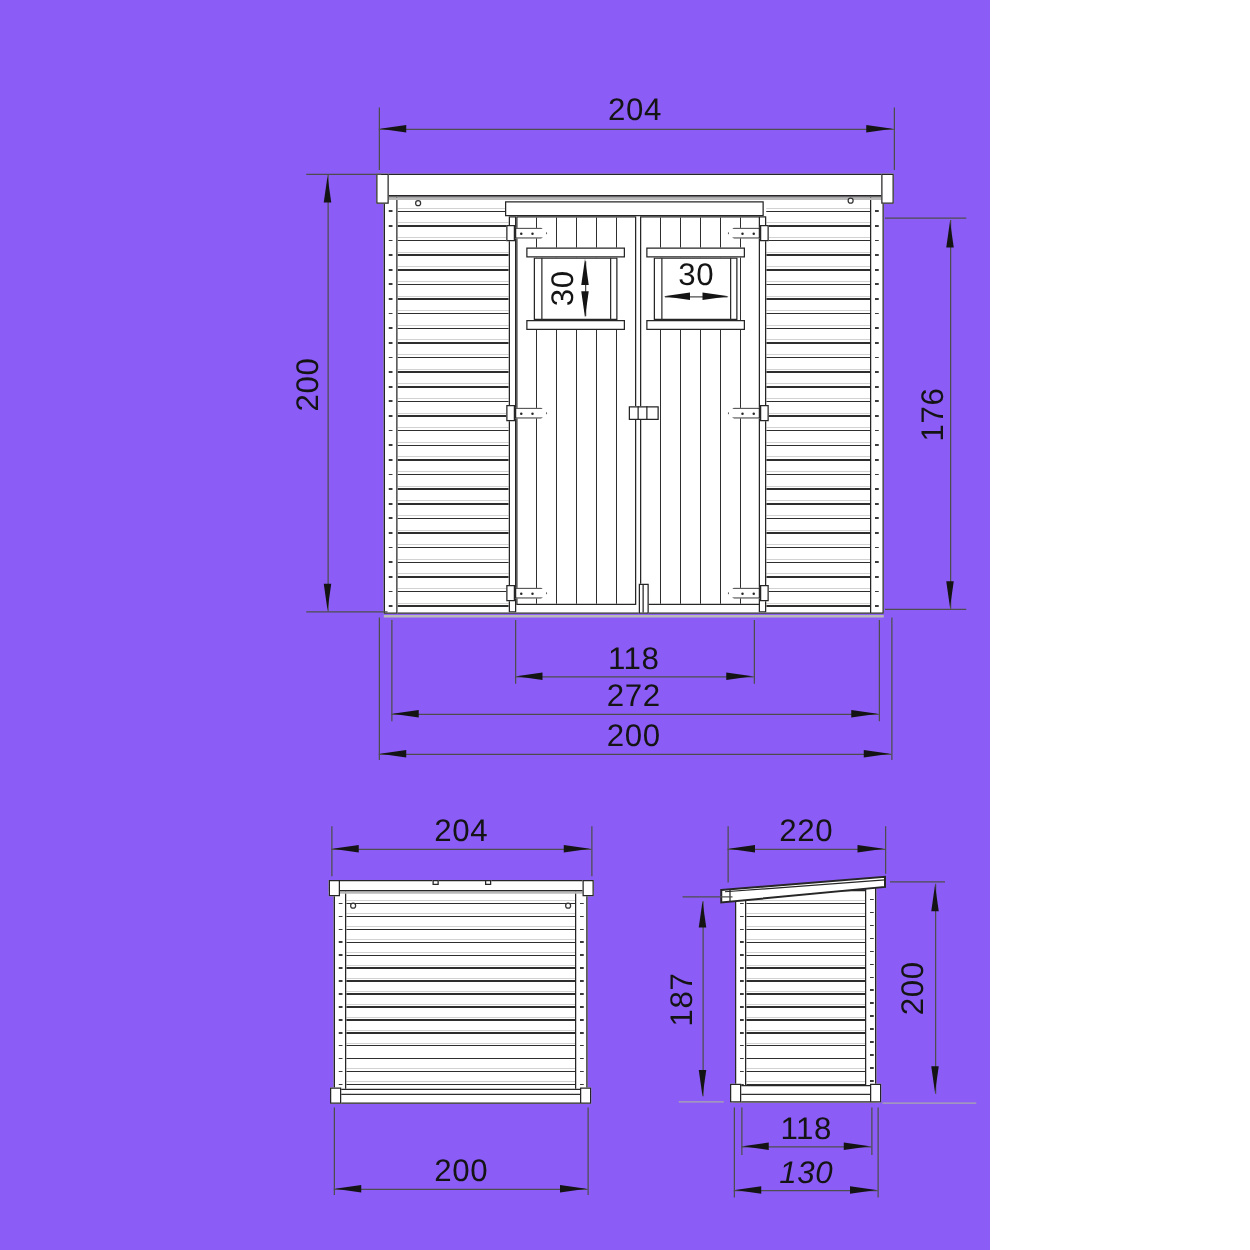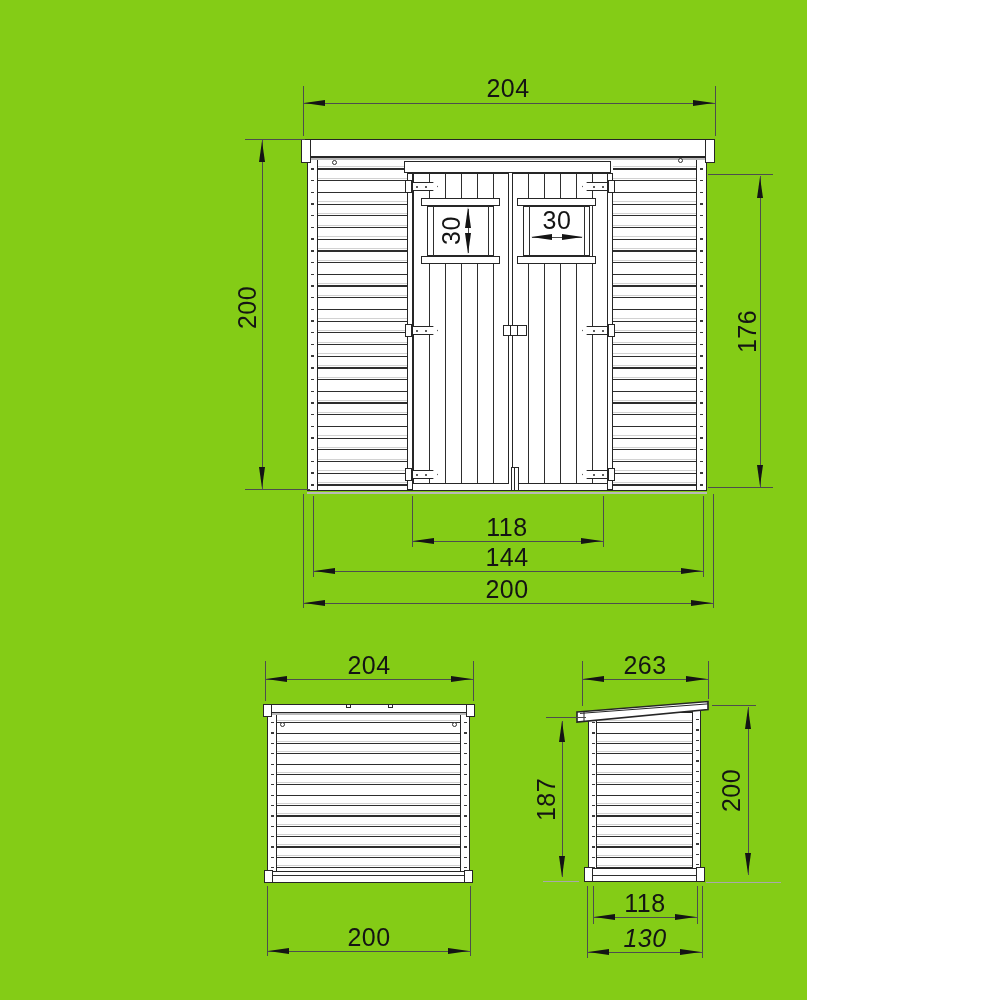--- a/index.html
+++ b/index.html
@@ -1,17 +1,17 @@
 <!DOCTYPE html>
 <html><head>
 <meta charset="utf-8">
 <style>
   html,body{margin:0;padding:0;background:#fff;}
-  .canvas{position:relative;width:792px;height:1000px;background:#84cc16;overflow:hidden;
-          font-family:"Liberation Sans",sans-serif;padding-left:15px;}
+  .canvas{position:relative;width:792px;height:1000px;background:#8b5cf6;overflow:hidden;
+          font-family:"Liberation Sans",sans-serif;}
   .abs{position:absolute;}
   
   .ln-h{position:absolute;height:0;border-top:1.2px solid #4d4d4d;}
   .ln-v{position:absolute;width:0;border-left:1.2px solid #4d4d4d;}
   .lite{border-color:#a9a9a9;}
   
   .arr{position:absolute;width:0;height:0;border-style:solid;}
   .arr.L{border-width:3.5px 21px 3.5px 0;border-color:transparent #141414 transparent transparent;}
   .arr.R{border-width:3.5px 0 3.5px 21px;border-color:transparent transparent transparent #141414;}
   .arr.U{border-width:0 3.5px 21px 3.5px;border-color:transparent transparent #141414 transparent;}
@@ -179,21 +179,21 @@
       <div class="arr R" style="left:581px;top:537.5px;"></div>
       <div class="txt" style="left:457px;top:515px;width:100px;">118</div>
     </div>
 
     <div>
       <div class="ln-v" style="left:313px;top:496px;height:81px;"></div>
       <div class="ln-v" style="left:703px;top:496px;height:81px;"></div>
       <div class="ln-h" style="left:313px;top:571px;width:390px;"></div>
       <div class="arr L" style="left:314px;top:567.5px;"></div>
       <div class="arr R" style="left:681px;top:567.5px;"></div>
-      <div class="txt" style="left:457px;top:545px;width:100px;">144</div>
+      <div class="txt" style="left:457px;top:545px;width:100px;">272</div>
     </div>
 
     <div>
       <div class="ln-v" style="left:303px;top:494px;height:114px;"></div>
       <div class="ln-v" style="left:713px;top:494px;height:114px;"></div>
       <div class="ln-h" style="left:303px;top:603px;width:410px;"></div>
       <div class="arr L" style="left:304px;top:599.5px;"></div>
       <div class="arr R" style="left:691px;top:599.5px;"></div>
       <div class="txt" style="left:457px;top:577px;width:100px;">200</div>
     </div>
@@ -260,21 +260,21 @@
       <line x1="10" y1="18.4" x2="138" y2="8.9" stroke="#262626" stroke-width="1"></line>
       <line x1="14" y1="16.6" x2="14" y2="26.2" stroke="#262626" stroke-width="1"></line>
     </svg>
 
     <div>
       <div class="ln-v" style="left:582px;top:661px;height:45px;"></div>
       <div class="ln-v" style="left:708px;top:661px;height:38px;"></div>
       <div class="ln-h" style="left:582px;top:679px;width:126px;"></div>
       <div class="arr L" style="left:583px;top:675.5px;"></div>
       <div class="arr R" style="left:686px;top:675.5px;"></div>
-      <div class="txt" style="left:595px;top:653px;width:100px;">263</div>
+      <div class="txt" style="left:595px;top:653px;width:100px;">220</div>
     </div>
 
     <div>
       <div class="ln-h" style="left:546px;top:717px;width:40px;"></div>
       <div class="ln-h lite" style="left:543px;top:881px;width:36px;"></div>
       <div class="ln-v" style="left:562px;top:721px;height:156px;"></div>
       <div class="arr U" style="left:558.5px;top:721px;"></div>
       <div class="arr D" style="left:558.5px;top:856px;"></div>
       <div class="txt v" style="left:506px;top:787px;width:80px;">187</div>
     </div>

